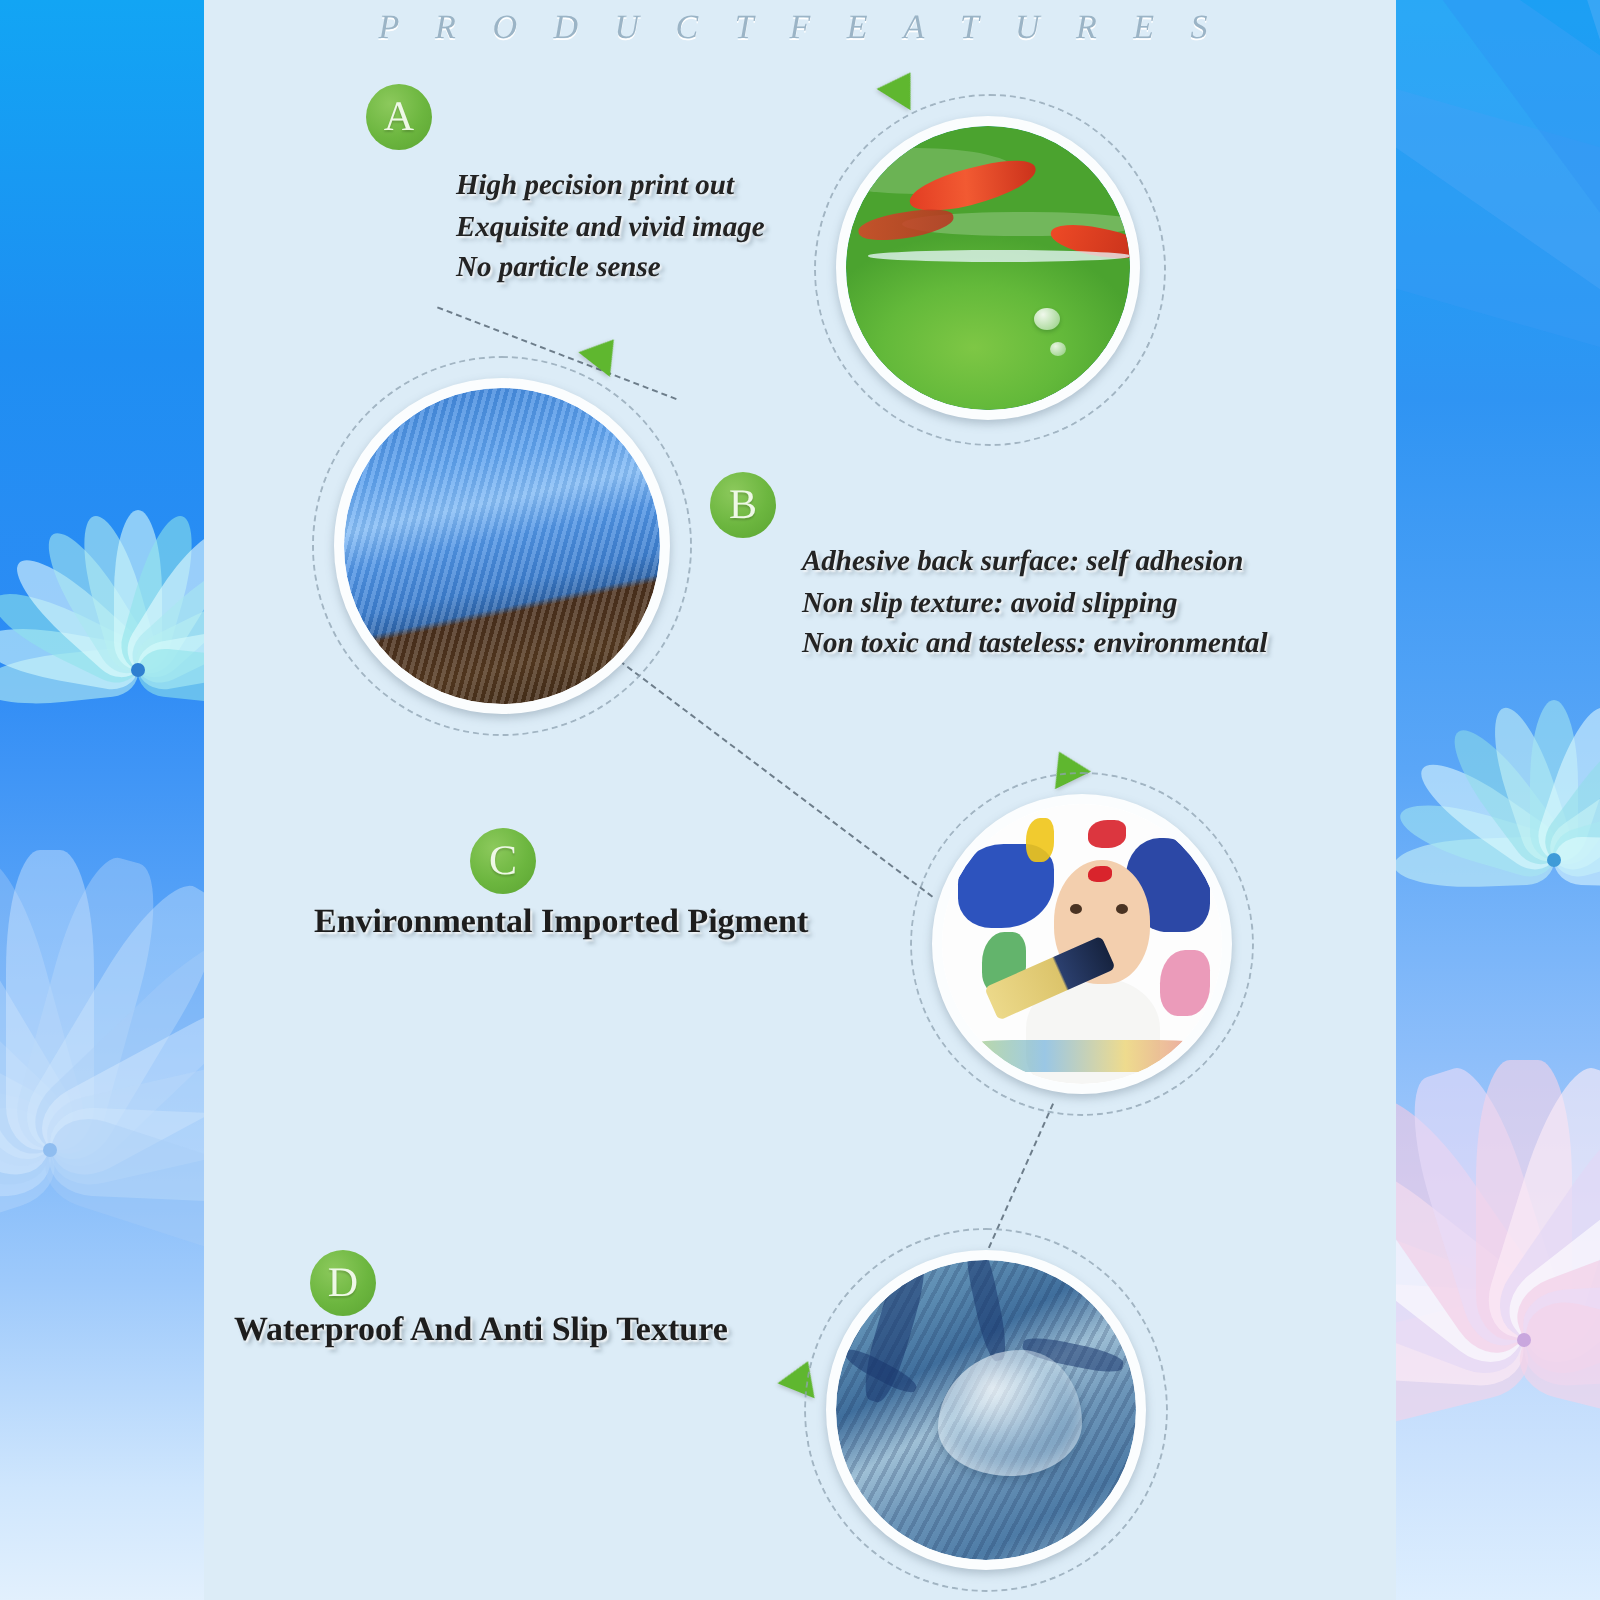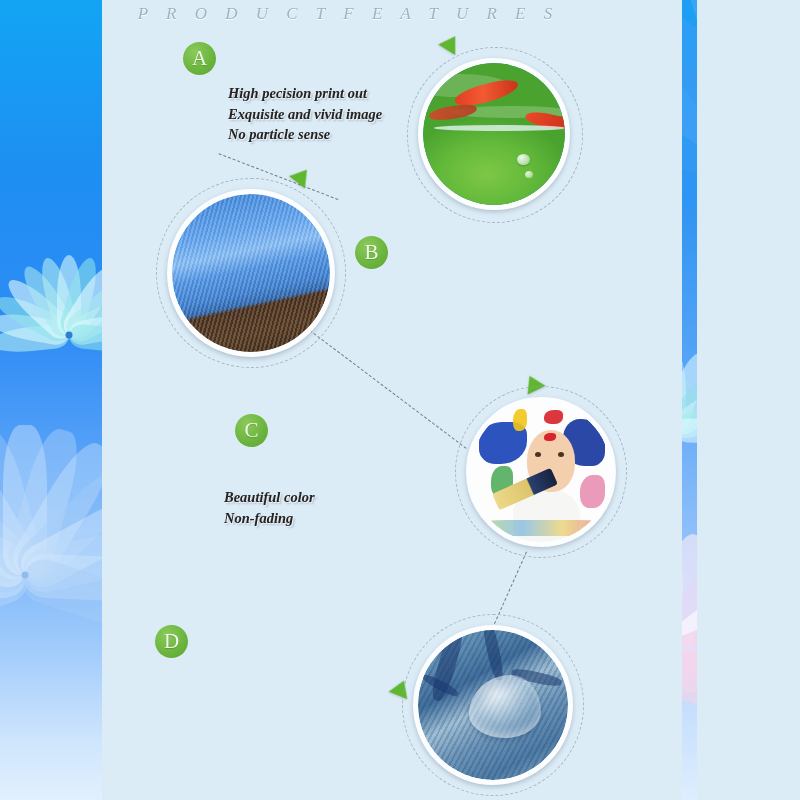--- a/index.html
+++ b/index.html
@@ -3,21 +3,21 @@
 <meta charset="utf-8">
 <style>
   * { margin:0; padding:0; box-sizing:border-box; }
   html,body { width:800px; height:800px; }
   body {
     font-family:"Liberation Serif", serif;
     background:#dcecf7;
     overflow:hidden;
     position:relative;
   }
-  #stage { position:absolute; inset:0; width:697px; height:800px; overflow:hidden; }
+  #stage { position:absolute; inset:0; width:800px; height:800px; overflow:hidden; }
 
   
   .side { position:absolute; top:0; height:800px; width:118px; overflow:hidden; }
   .side.left  { left:0; }
   .side.right { right:0; }
   .side-bg { position:absolute; inset:0; }
   .side.left .side-bg {
     background:linear-gradient(180deg,#12a5f4 0%,#1e8ef2 22%,#2f8cf5 42%,#63a9f8 62%,#9dc9fb 80%,#cfe6fd 93%,#e2f0fd 100%);
   }
   .side.right .side-bg {
@@ -284,20 +284,23 @@
 Exquisite and vivid image
 No particle sense</div>
 
   <div class="ring-dash" style="left:156px; top:178px; width:190px; height:190px;"></div>
   <div class="photo" style="left:167px; top:189px; width:168px; height:168px;">
     <div class="inner">
       <div class="ph-fabric"></div>
     </div>
   </div>
   <div class="badge" style="left:355px; top:236px;">B</div>
+  <div class="bullets" style="left:401px; top:271px; white-space:pre-line;">Adhesive back surface: self adhesion
+Non slip texture: avoid slipping
+Non toxic and tasteless: environmental</div>
 
   <div class="ring-dash" style="left:455px; top:386px; width:172px; height:172px;"></div>
   <div class="photo" style="left:466px; top:397px; width:150px; height:150px;">
     <div class="inner">
       <div class="ph-baby">
         <div class="splat" style="left:6%; top:14%; width:34%; height:30%; background:#1b44b8; opacity:.92; border-radius:48% 30% 55% 35%;"></div>
         <div class="splat" style="left:66%; top:12%; width:30%; height:34%; background:#15349c; opacity:.9; border-radius:40% 55% 30% 50%;"></div>
         <div class="splat" style="left:52%; top:6%; width:14%; height:10%; background:#d8202a; opacity:.9;"></div>
         <div class="splat" style="left:30%; top:5%; width:10%; height:16%; background:#f0c518; opacity:.9;"></div>
         <div class="splat" style="left:14%; top:46%; width:16%; height:22%; background:#2f9b3b; opacity:.75;"></div>
@@ -306,30 +309,30 @@
         <div class="baby-head" style="left:40%; top:20%; width:34%; height:44%;"></div>
         <div class="dot" style="left:46%; top:36%; width:6px; height:5px; background:#4a3322;"></div>
         <div class="dot" style="left:62%; top:36%; width:6px; height:5px; background:#4a3322;"></div>
         <div class="splat" style="left:52%; top:22%; width:9%; height:6%; background:#d9242c;"></div>
         <div class="brush" style="left:16%; top:56%; width:46%; height:13%; transform:rotate(-24deg); background:linear-gradient(90deg,#ecd98a 0%,#dcc46b 58%,#2b3f6e 60%,#16233f 100%);"></div>
         <div class="splat" style="left:8%; top:84%; width:86%; height:12%; background:linear-gradient(90deg,#8fc04a,#4fa0d8,#e8c53a,#d8505c); opacity:.55; border-radius:20%;"></div>
       </div>
     </div>
   </div>
   <div class="badge" style="left:235px; top:414px;">C</div>
-  <div class="bullets" style="left:224px; top:487px; white-space:pre-line;">Beautiful color
-Non-fading</div>
+  <div class="heading" style="left:157px; top:451px;">Environmental Imported Pigment</div>
 
   <div class="ring-dash" style="left:402px; top:614px; width:182px; height:182px;"></div>
   <div class="photo" style="left:413px; top:625px; width:160px; height:160px;">
     <div class="inner">
       <div class="ph-drop">
         <div class="streak" style="left:14%; top:-4%; width:11%; height:52%; transform:rotate(16deg);"></div>
         <div class="streak" style="left:46%; top:-8%; width:8%; height:42%; transform:rotate(-12deg);"></div>
         <div class="streak" style="left:62%; top:28%; width:34%; height:7%; transform:rotate(12deg);"></div>
         <div class="streak" style="left:2%; top:34%; width:26%; height:6%; transform:rotate(28deg);"></div>
         <div class="drop-blob" style="left:34%; top:30%; width:48%; height:42%;"></div>
       </div>
     </div>
   </div>
   <div class="badge" style="left:155px; top:625px;">D</div>
+  <div class="heading" style="left:117px; top:655px;">Waterproof And Anti Slip Texture</div>
 
 </div>
 
 </body></html>

